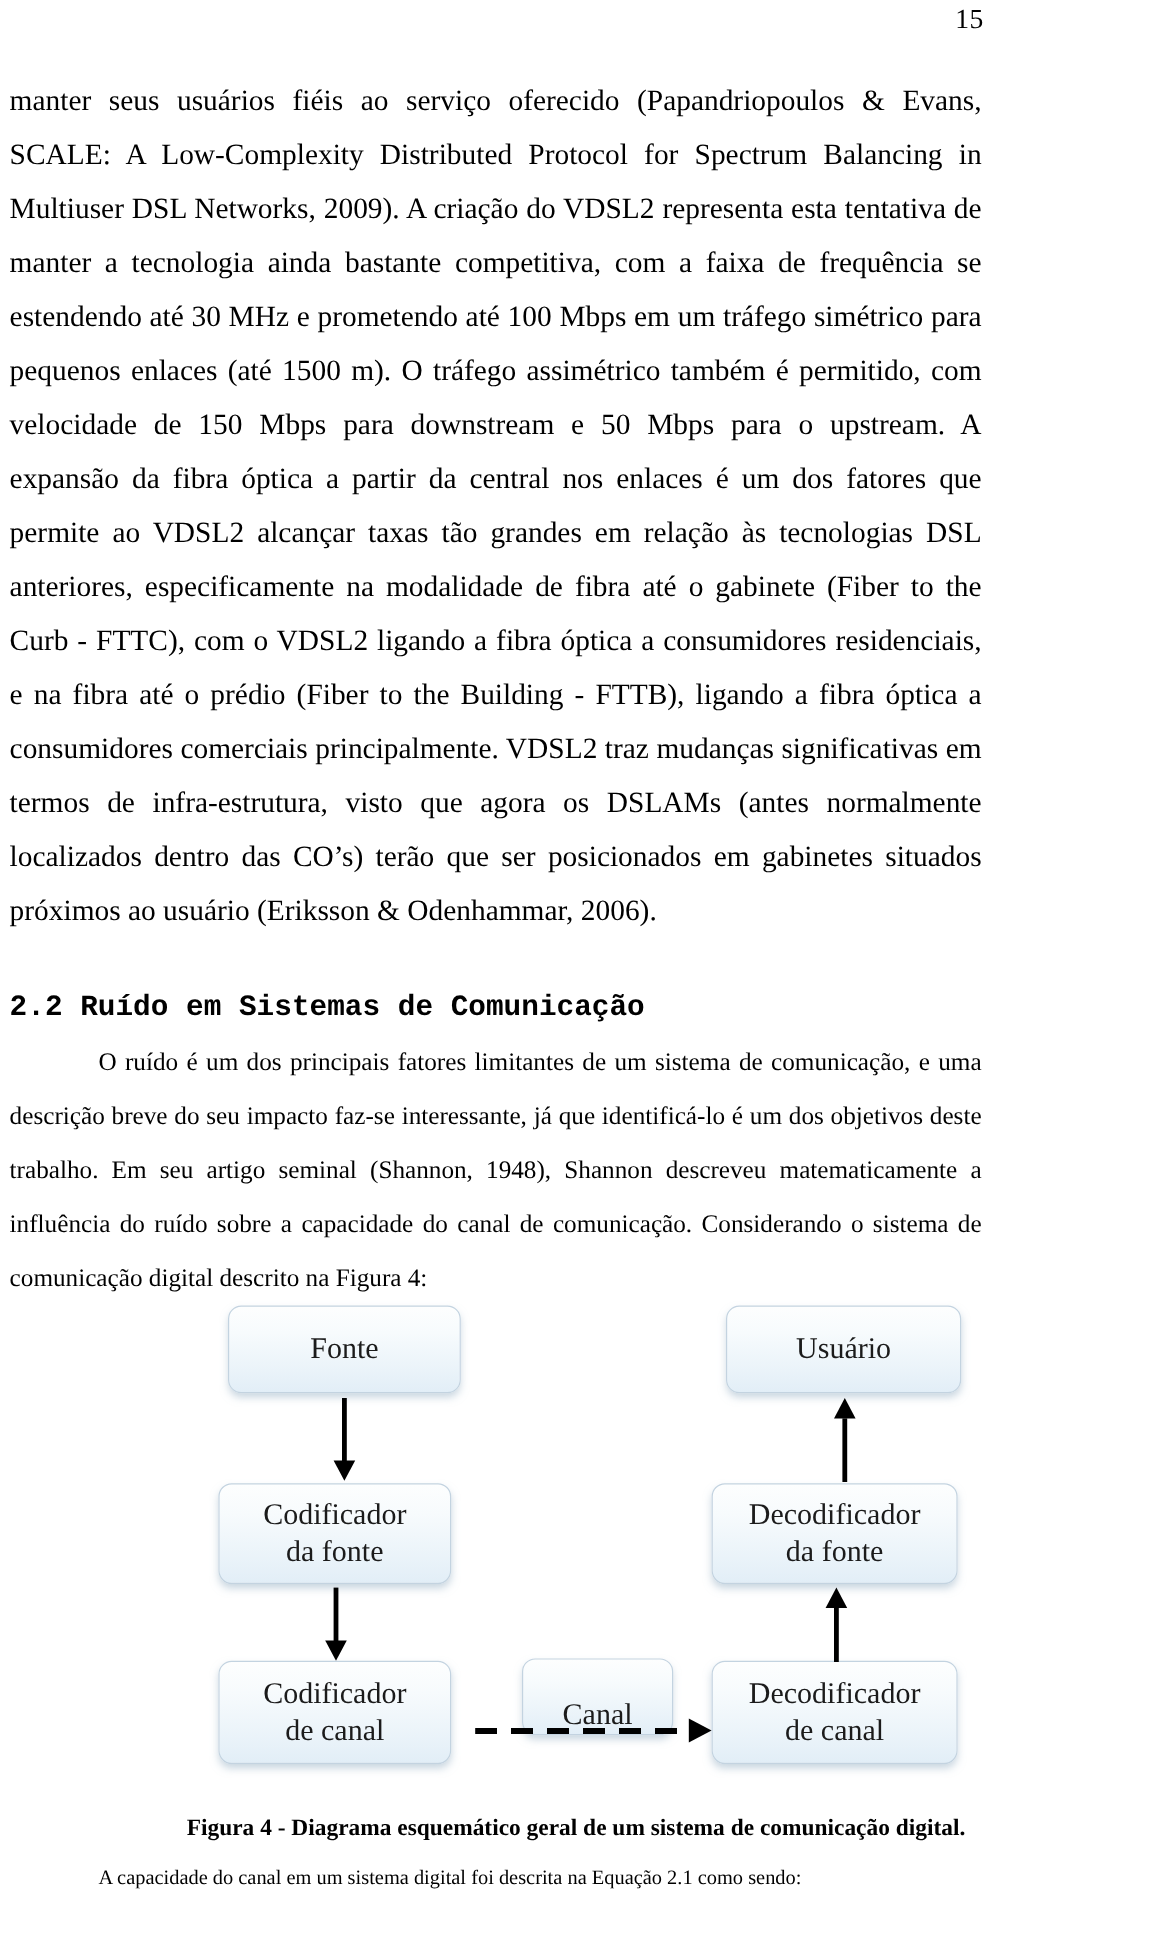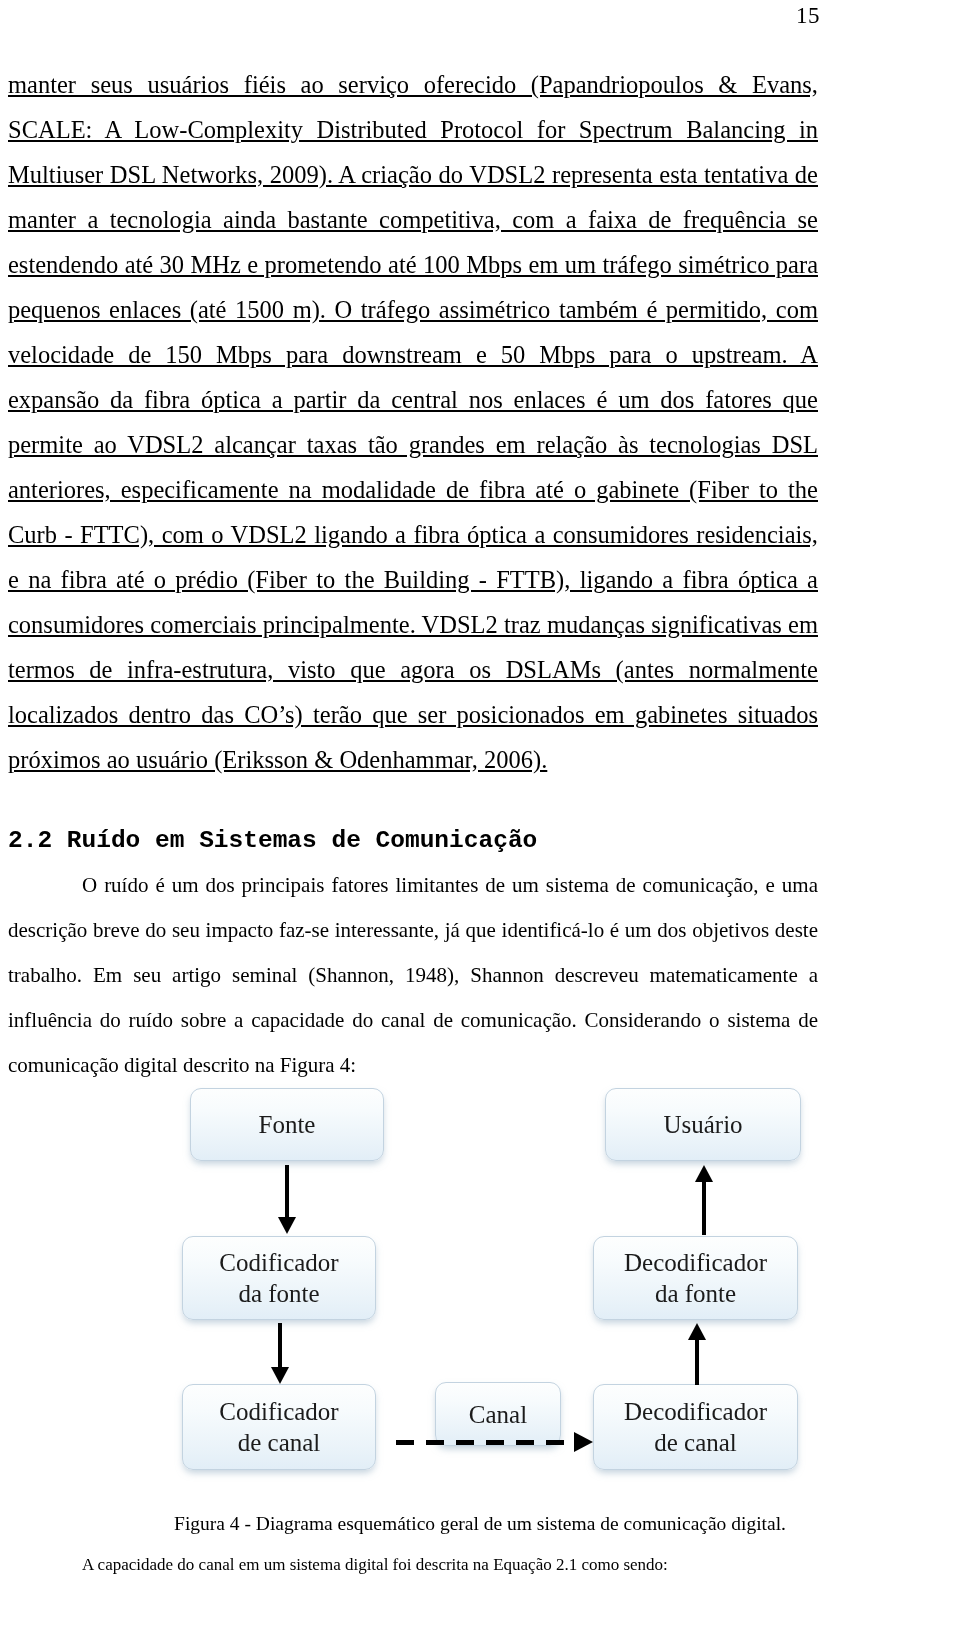--- a/index.html
+++ b/index.html
@@ -42,21 +42,20 @@
   }
 
   p.para {
     margin: 0;
     font-size: 24.5px;
     line-height: 45px;
     text-align: justify;
     text-justify: inter-word;
     -webkit-hyphens: none;
     hyphens: none;
-    text-decoration: underline;
   }
 
   .spacer-sm { height: 36px; }
 
   h2.section-heading {
     margin: 0;
     font-size: 24.5px;
     line-height: 45px;
     font-weight: bold;
     text-align: left;
@@ -101,21 +100,21 @@
 
   .dbox-text { display: block; white-space: pre-line; }
 
   
   #box-fonte       { left: 174px; top: 33px;  width: 194px; height: 73px; }
   #box-usuario     { left: 589px; top: 33px;  width: 196px; height: 73px; text-align: center; }
   #box-cod-fonte   { left: 166px; top: 181px; width: 194px; height: 84px; }
   #box-decod-fonte { left: 577px; top: 181px; width: 205px; height: 84px; }
   #box-cod-canal   { left: 166px; top: 329px; width: 194px; height: 86px; }
   #box-decod-canal { left: 577px; top: 329px; width: 205px; height: 86px; }
-  #box-canal       { left: 419px; top: 327px; width: 126px; height: 64px; }
+  #box-canal       { left: 419px; top: 327px; width: 126px; height: 64px; align-items: flex-end; }
 
   
   .arrow-v {
     position: absolute;
     width: 24px;
   }
   .arrow-v .shaft {
     position: absolute;
     left: 10px;
     width: 4px;
@@ -152,21 +151,21 @@
   }
 
   
   .caption {
     position: absolute;
     left: 0;
     top: 1512px;
     width: 960px;
     text-align: center;
     font-size: 19.5px;
-    font-weight: normal;
+    font-weight: bold;
     line-height: 24px;
   }
 
   .tail {
     position: absolute;
     left: 8px;
     right: 30px;
     top: 1542px;
   }
   .tail p {

